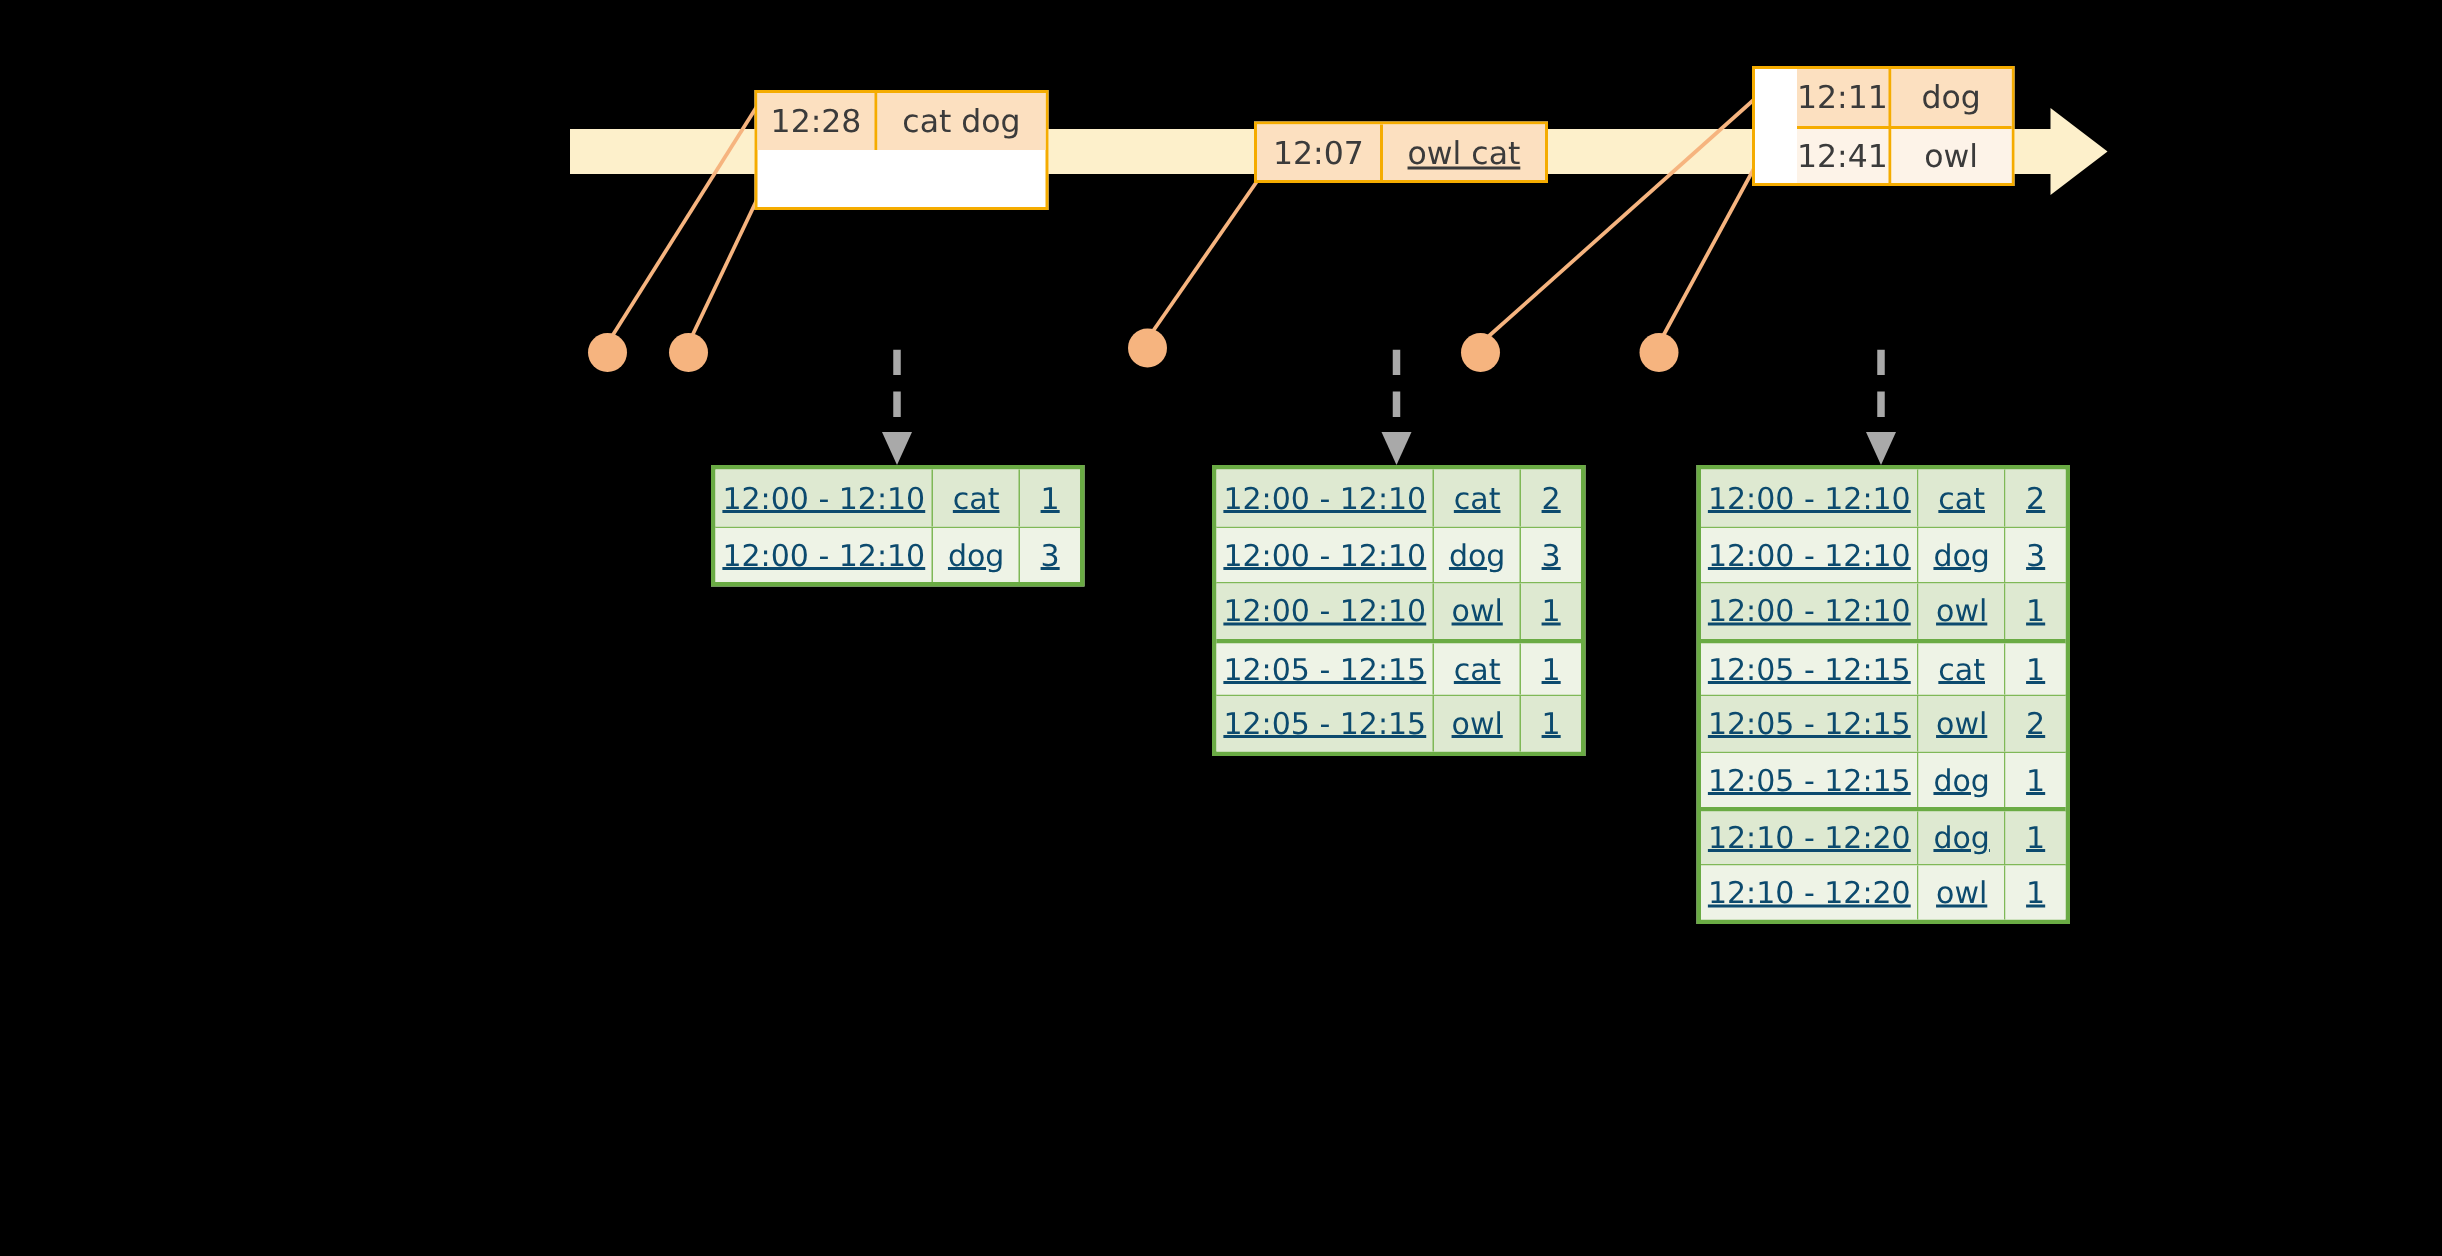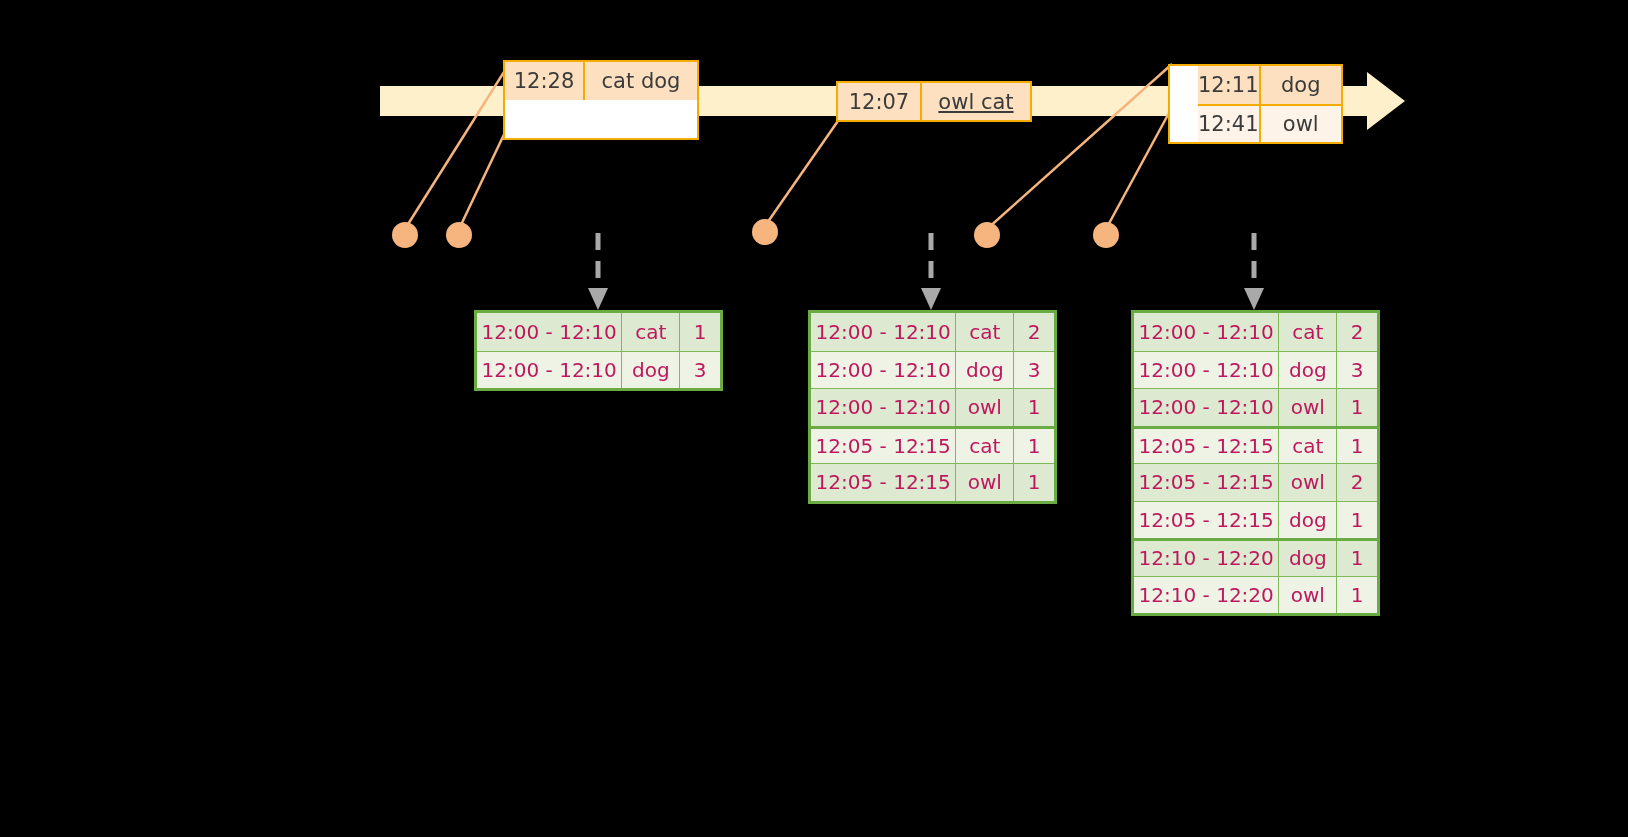--- a/index.html
+++ b/index.html
@@ -87,21 +87,21 @@
   #evt-group-0 { left: 503px; top: 60px; width: 196px; height: 80px; }
   #evt-group-0 .evt-row { height: 38px; }
   #evt-group-0 .evt-time { width: 80px; }
   #evt-group-0 .evt-text { width: 112px; }
 
   #evt-group-1 { left: 836px; top: 81px; width: 196px; height: 41px; }
   #evt-group-1 .evt-row { height: 37px; }
   #evt-group-1 .evt-time { width: 96px; }
   #evt-group-1 .evt-text { width: 124px; text-decoration: underline; }
 
-  #evt-group-2 { left: 1168px; top: 64px; width: 175px; height: 80px; padding-left: 28px; }
+  #evt-group-2 { left: 1168px; top: 44px; width: 175px; height: 80px; padding-left: 28px; }
   #evt-group-2 .evt-row { height: 38px; }
   #evt-group-2 .evt-time { width: 72px; }
   #evt-group-2 .evt-text { width: 99px; }
 
   
   .dot {
     position: absolute;
     width: 26px;
     height: 26px;
     border-radius: 50%;
@@ -139,22 +139,23 @@
   .res-row.alt .rc { background: #dee9d1; }
   .res-row.norm .rc { background: #eef3e6; }
   .res-row.sep { border-top: 3px solid #6aab44; }
   .res-row + .res-row:not(.sep) { border-top: 1px solid #7fb857; }
   .rc {
     box-sizing: border-box;
     display: flex;
     align-items: center;
     justify-content: center;
     font-size: 20px;
-    color: #be185d;
+    color: #0c4a6e;
     border-right: 1px solid #7fb857;
+    text-decoration: underline;
   }
   .rc.last { border-right: none; }
   .rc-range { width: 146px; }
   .rc-word  { width: 58px; }
   .rc-count { width: 40px; }
 
   #result-table-0 { left: 474px; top: 310px; width: 249px; }
   #result-table-1 { left: 808px; top: 310px; width: 249px; }
   #result-table-2 { left: 1131px; top: 310px; width: 249px; }
 </style>

